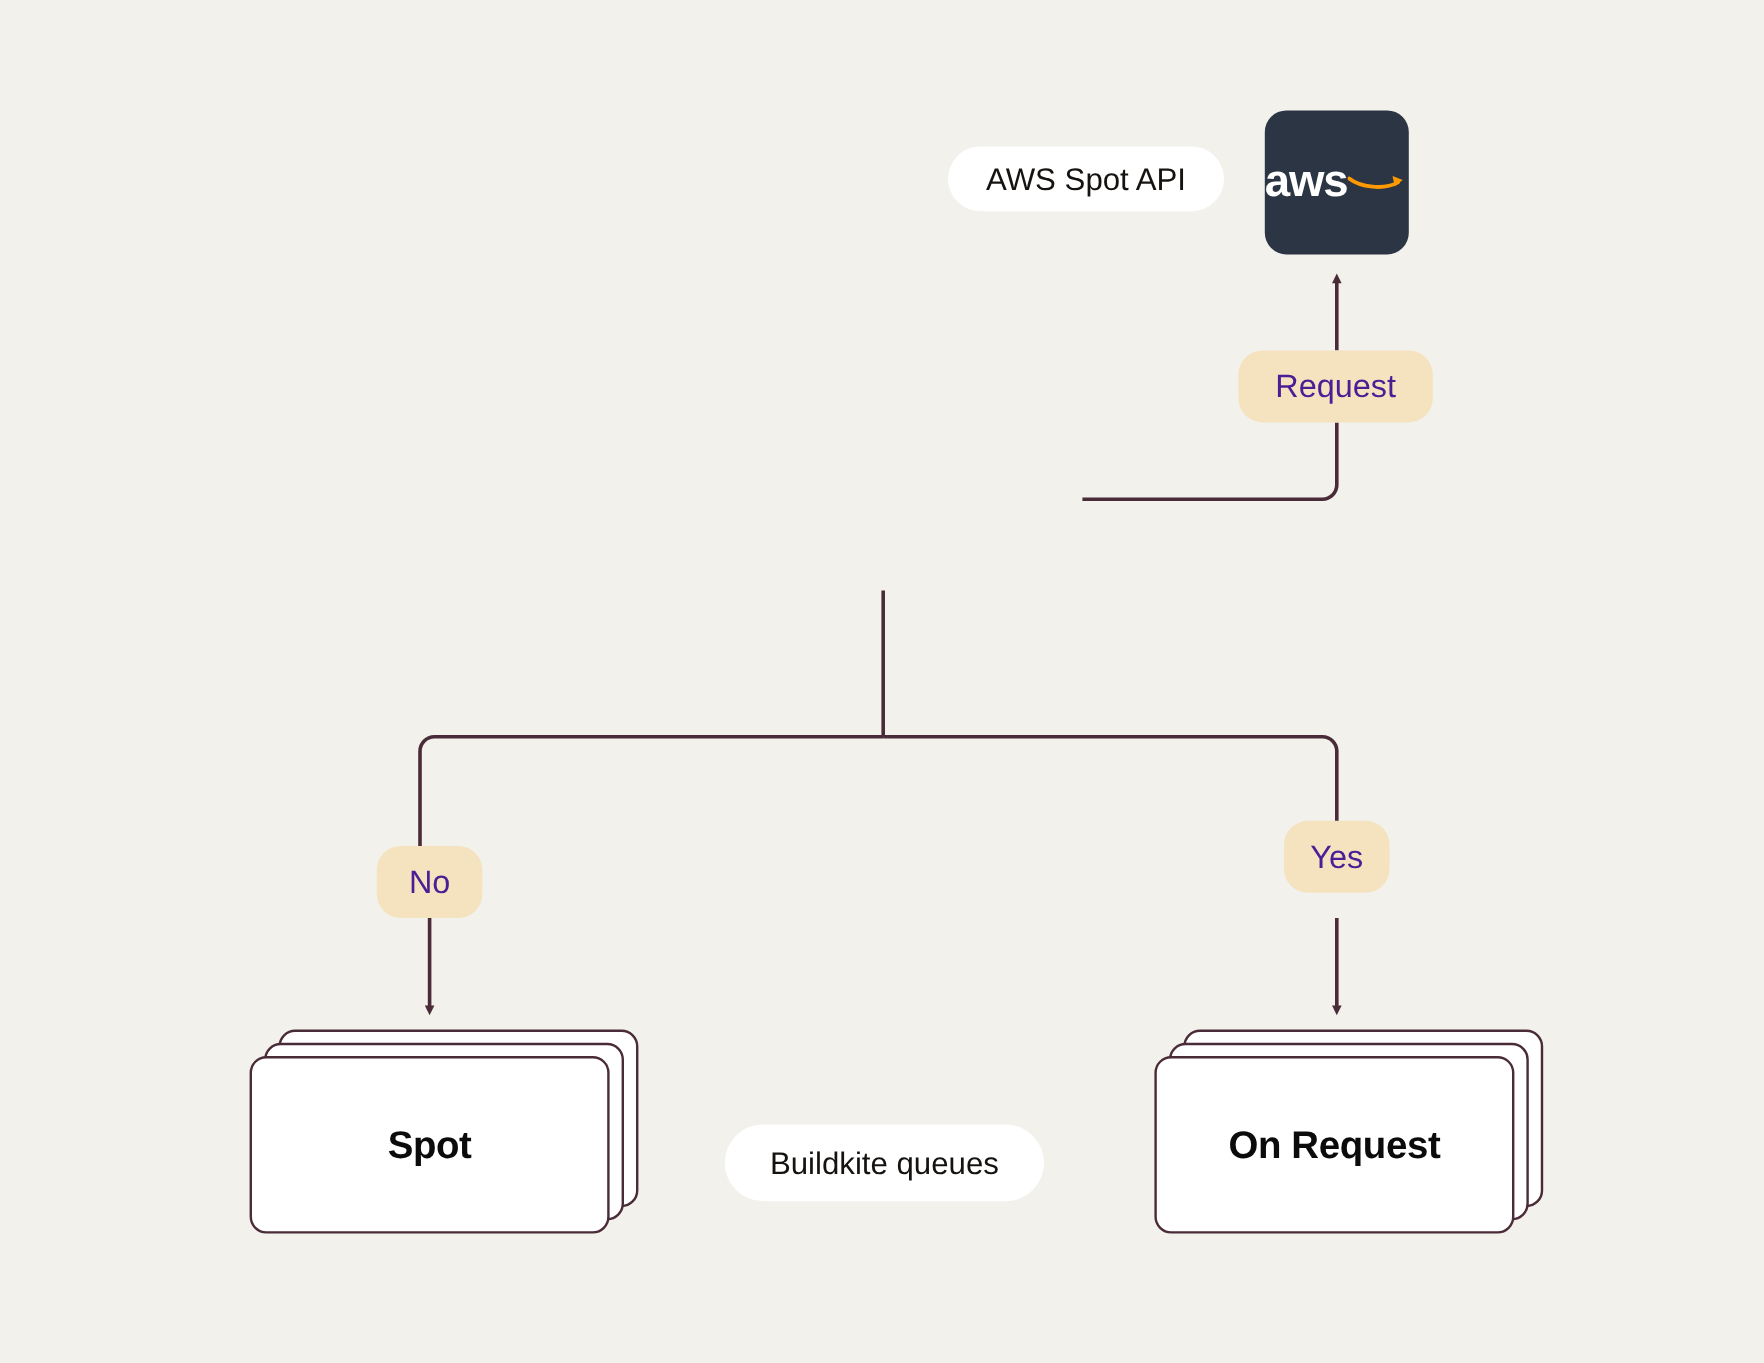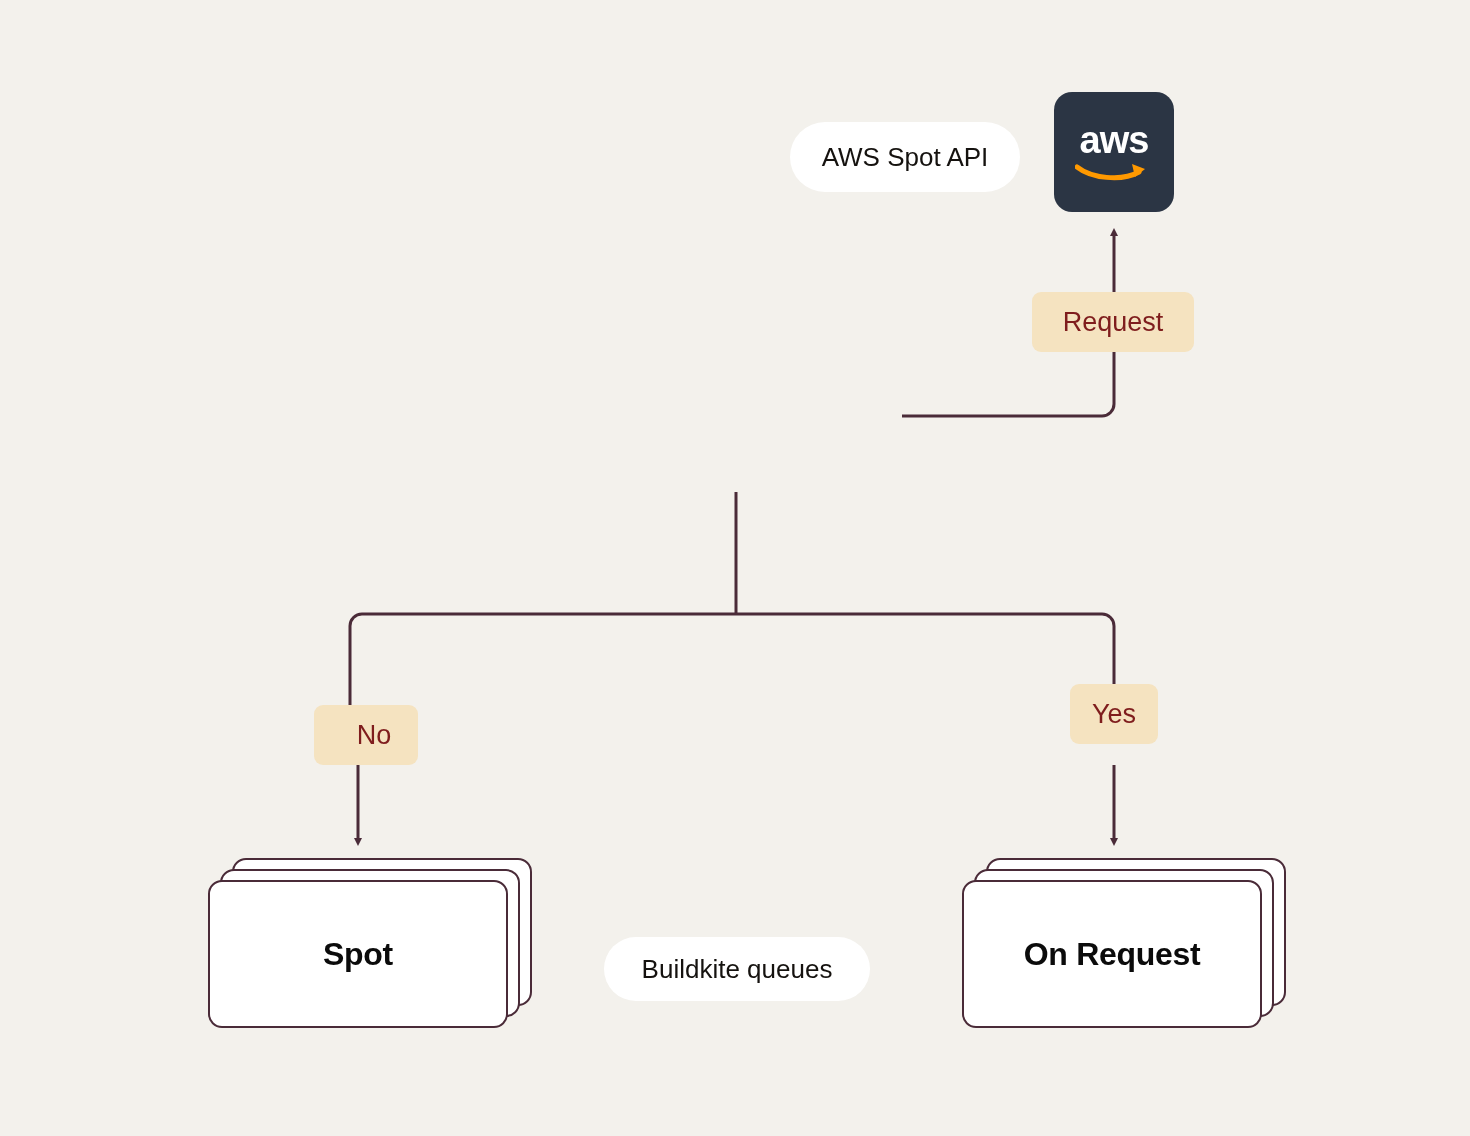--- a/index.html
+++ b/index.html
@@ -25,21 +25,21 @@
   }
 
   
   .aws-tile {
     position: absolute;
     left: 1054px; top: 92px;
     width: 120px; height: 120px;
     background: #2B3544;
     border-radius: 18px;
     display: flex;
-    flex-direction: column;
+    flex-direction: row;
     align-items: center;
     justify-content: center;
   }
   .aws-wordmark {
     color: #ffffff;
     font-size: 38px;
     font-weight: 700;
     letter-spacing: -1px;
     line-height: 1;
     margin-bottom: 2px;
@@ -54,42 +54,42 @@
     display: flex;
     align-items: center;
     justify-content: center;
     color: #15120F;
     font-size: 26px;
     font-weight: 400;
     white-space: nowrap;
   }
   #caption-aws-spot-api {
     left: 790px; top: 122px;
-    width: 230px; height: 70px;
+    width: 230px; height: 54px;
   }
   #caption-buildkite-queues {
     left: 604px; top: 937px;
     width: 266px; height: 64px;
   }
 
   
   .edge-badge {
     position: absolute;
     background: #F5E3C0;
-    border-radius: 9px;
-    display: flex;
-    align-items: center;
-    justify-content: center;
-    color: #7f1d1d;
+    border-radius: 20px;
+    display: flex;
+    align-items: center;
+    justify-content: center;
+    color: #4c1d95;
     font-size: 27px;
     font-weight: 400;
     white-space: nowrap;
   }
   #badge-request { left: 1032px; top: 292px; width: 162px; height: 60px; }
-  #badge-no      { left: 314px;  top: 705px; width: 88px;  height: 60px; padding-left: 16px; }
+  #badge-no      { left: 314px;  top: 705px; width: 88px;  height: 60px; }
   #badge-yes     { left: 1070px; top: 684px; width: 88px;  height: 60px; }
 
   
   #node-has-outage {
     position: absolute;
     left: 570px; top: 340px;
     width: 332px; height: 152px;
     background: #FFFFFF;
     border: 2px solid #4A2B38;
     border-radius: 999px;

